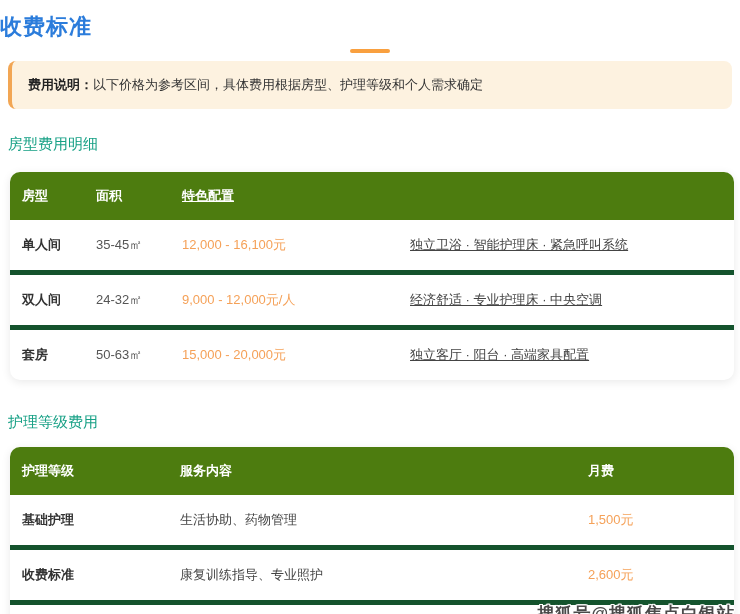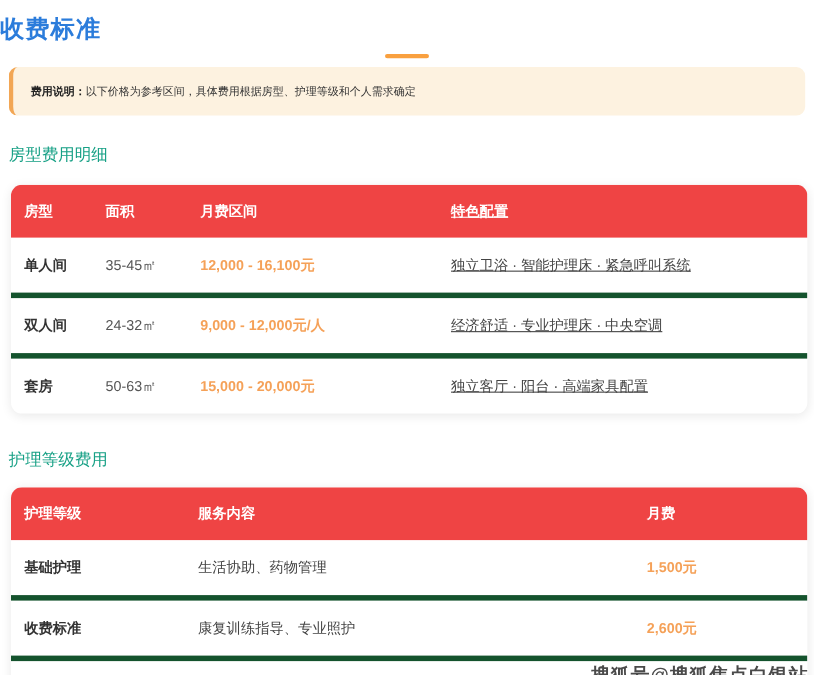--- a/index.html
+++ b/index.html
@@ -13,59 +13,59 @@
   .page-title{
     margin:12px 0 0 0;
     font-size:22px;font-weight:bold;color:#2b7cdb;letter-spacing:1px;
   }
   .title-underline{
     width:40px;height:4px;background:#f9a03f;border-radius:2px;margin:7px auto 0 auto;
   }
 
   .notice{
     margin:8px 8px 0 8px;background:#fdf2e0;border-left:4px solid #f2a654;
-    border-radius:8px;padding:15px 16px;font-size:10px;color:#333;white-space:nowrap;
+    border-radius:8px;padding:15px 16px;font-size:13px;color:#333;white-space:nowrap;
   }
   .notice-label{font-weight:bold;color:#222;}
 
   .section-heading{
     margin:26px 0 0 8px;font-size:15px;font-weight:normal;color:#16a085;
   }
   .section-heading.second{margin-top:33px;}
 
   .card{
     margin:18px 6px 0 10px;width:724px;background:#fff;border-radius:10px;
     box-shadow:0 2px 10px rgba(0,0,0,0.09);overflow:hidden;box-sizing:border-box;
   }
   .card.second{margin-top:15px;}
 
   .trow{display:flex;align-items:center;padding:16px 0 16px 12px;box-sizing:border-box;}
   .trow + .trow{border-top:5px solid #14532d;}
   .thead{
-    background:#ef4444;color:#ffffff;font-weight:bold;font-size:13px;
+    background:#4d7c0f;color:#ffffff;font-weight:bold;font-size:13px;
     padding:15px 0 15px 12px;border-top:none;
   }
   .thead + .trow{border-top:none;}
 
   .c{font-size:13px;box-sizing:border-box;padding-right:8px;}
   
   .t1 .c1{width:74px;}
   .t1 .c2{width:86px;}
   .t1 .c3{width:228px;}
   .t1 .c4{flex:1;text-decoration:underline;}
   
   .t2 .c1{width:158px;}
   .t2 .c2{width:408px;}
   .t2 .c3{flex:1;}
 
   .thead .c{color:#ffffff;}
   .cell-name{font-weight:bold;color:#333;}
   .cell-muted{color:#555;}
   .cell-features{color:#444;}
-  .cell-price{color:#f5a158;font-weight:bold;}
+  .cell-price{color:#f5a158;font-weight:normal;}
 
   .watermark{
     position:absolute;right:5px;bottom:1px;
     font-size:17px;font-weight:bold;color:#4a4a4a;letter-spacing:1px;
     text-shadow:1px 0 0 #fff,-1px 0 0 #fff,0 1px 0 #fff,0 -1px 0 #fff,1px 1px 0 #fff,-1px -1px 0 #fff,1px -1px 0 #fff,-1px 1px 0 #fff;
     white-space:nowrap;
   }
 </style>
 </head>
 <body>
@@ -78,21 +78,20 @@
   <div class="notice">
     <span class="notice-label">费用说明：</span><span class="notice-text">以下价格为参考区间，具体费用根据房型、护理等级和个人需求确定</span>
   </div>
 
   <h2 class="section-heading">房型费用明细</h2>
 
   <div class="card">
     <div class="trow thead t1">
       <div class="c c1">房型</div>
       <div class="c c2">面积</div>
-      <div class="c c3">月费区间</div>
       <div class="c c4">特色配置</div>
     </div>
     <div class="trow t1">
       <div class="c c1 cell-name">单人间</div>
       <div class="c c2 cell-muted">35-45㎡</div>
       <div class="c c3 cell-price">12,000 - 16,100元</div>
       <div class="c c4 cell-features">独立卫浴 · 智能护理床 · 紧急呼叫系统</div>
     </div>
     <div class="trow t1">
       <div class="c c1 cell-name">双人间</div>

